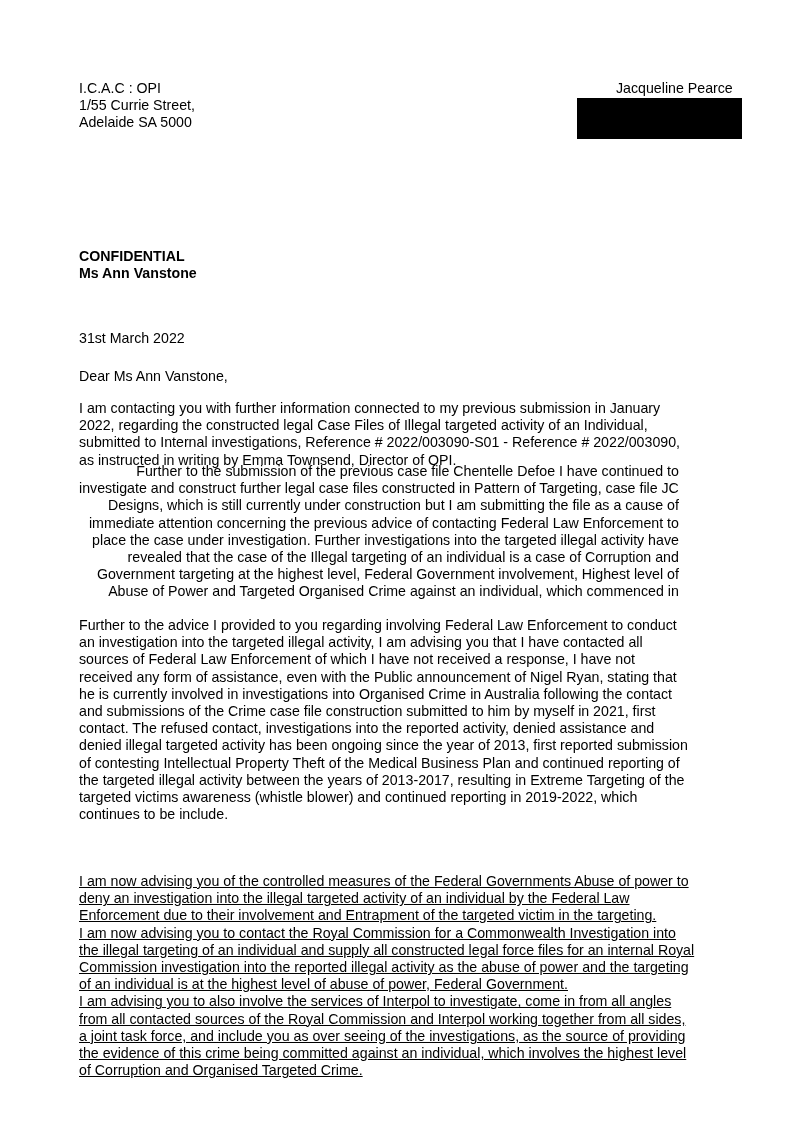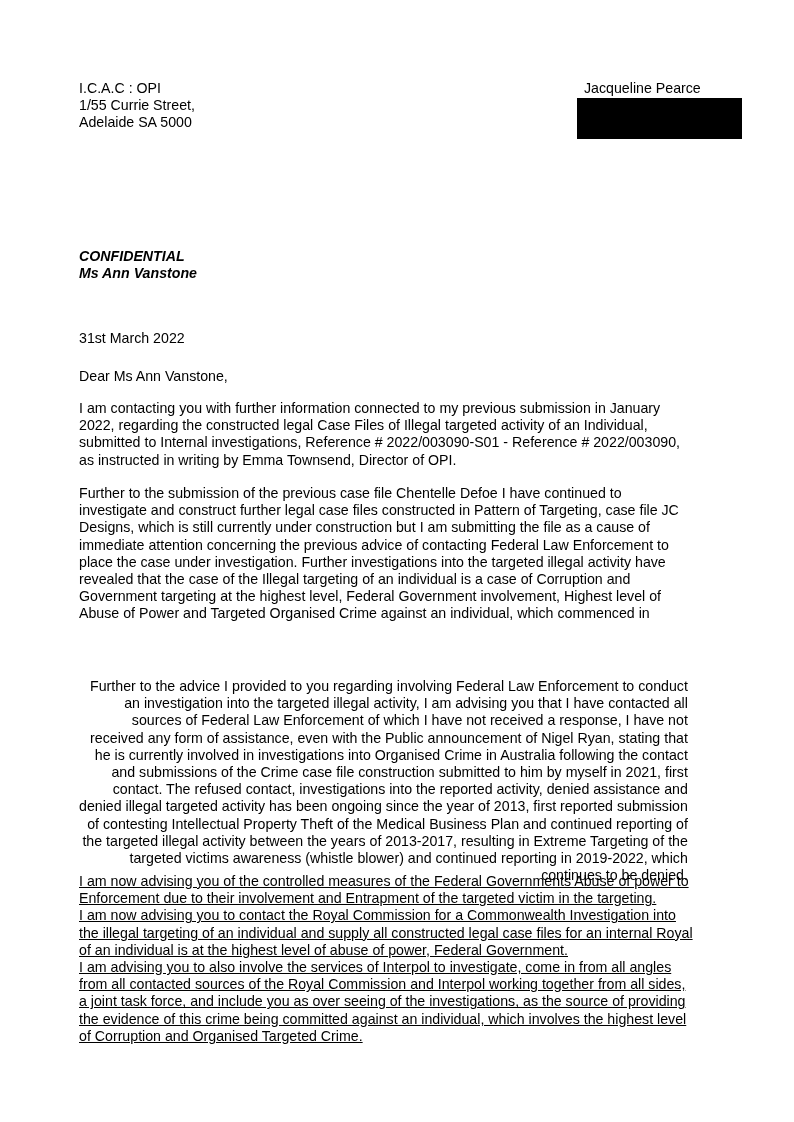--- a/index.html
+++ b/index.html
@@ -6,28 +6,28 @@
     body {
       width: 794px; height: 1122px; position: relative; overflow: hidden;
       font-family: "Liberation Sans", sans-serif; color: #000000;
       font-size: 14.2px;
     }
     .page { position: absolute; left: 0; top: 0; width: 735px; height: 1122px; background: #fff; }
     .block { position: absolute; left: 79px; line-height: 17.2px; white-space: nowrap; }
     .line { display: block; }
     .bold { font-weight: bold; }
     #sender-address { top: 80px; }
-    #recipient-name { position: absolute; left: 584px; top: 80px; line-height: 17.2px; }
+    #recipient-name { position: absolute; left: 616px; top: 80px; line-height: 17.2px; }
     #redaction { position: absolute; left: 577px; top: 98px; width: 165px; height: 41px; background: #000; }
-    #conf { top: 248px; font-style: italic; }
+    #conf { top: 248px; }
     #date { top: 330px; }
     #salutation { top: 368px; }
     #p1 { top: 400px; }
-    #p2 { top: 485px; }
-    #p3 { top: 678px; text-align: right; }
+    #p2 { top: 463px; text-align: right; }
+    #p3 { top: 617px; }
     #p4 { top: 873px; text-decoration: underline; }
   </style>
 </head>
 <body>
 
 <div class="page">
 
   <div class="block" id="sender-address">
     <span class="line">I.C.A.C : OPI</span>
     <span class="line">1/55 Currie Street,</span>
@@ -67,27 +67,29 @@
       <span class="line">an investigation into the targeted illegal activity, I am advising you that I have contacted all</span>
       <span class="line">sources of Federal Law Enforcement of which I have not received a response, I have not</span>
       <span class="line">received any form of assistance, even with the Public announcement of Nigel Ryan, stating that</span>
       <span class="line">he is currently involved in investigations into Organised Crime in Australia following the contact</span>
       <span class="line">and submissions of the Crime case file construction submitted to him by myself in 2021, first</span>
       <span class="line">contact. The refused contact, investigations into the reported activity, denied assistance and</span>
       <span class="line">denied illegal targeted activity has been ongoing since the year of 2013, first reported submission</span>
       <span class="line">of contesting Intellectual Property Theft of the Medical Business Plan and continued reporting of</span>
       <span class="line">the targeted illegal activity between the years of 2013-2017, resulting in Extreme Targeting of the</span>
       <span class="line">targeted victims awareness (whistle blower) and continued reporting in 2019-2022, which</span>
-      <span class="line">continues to be denied.</span>
+      <span class="line">continues to be include.</span>
     </div>
   <div class="block paragraph" id="p4">
       <span class="line">I am now advising you of the controlled measures of the Federal Governments Abuse of power to</span>
+      <span class="line">deny an investigation into the illegal targeted activity of an individual by the Federal Law</span>
       <span class="line">Enforcement due to their involvement and Entrapment of the targeted victim in the targeting.</span>
       <span class="line">I am now advising you to contact the Royal Commission for a Commonwealth Investigation into</span>
-      <span class="line">the illegal targeting of an individual and supply all constructed legal case files for an internal Royal</span>
+      <span class="line">the illegal targeting of an individual and supply all constructed legal force files for an internal Royal</span>
+      <span class="line">Commission investigation into the reported illegal activity as the abuse of power and the targeting</span>
       <span class="line">of an individual is at the highest level of abuse of power, Federal Government.</span>
       <span class="line">I am advising you to also involve the services of Interpol to investigate, come in from all angles</span>
       <span class="line">from all contacted sources of the Royal Commission and Interpol working together from all sides,</span>
       <span class="line">a joint task force, and include you as over seeing of the investigations, as the source of providing</span>
       <span class="line">the evidence of this crime being committed against an individual, which involves the highest level</span>
       <span class="line">of Corruption and Organised Targeted Crime.</span>
     </div>
 
 </div>
 

